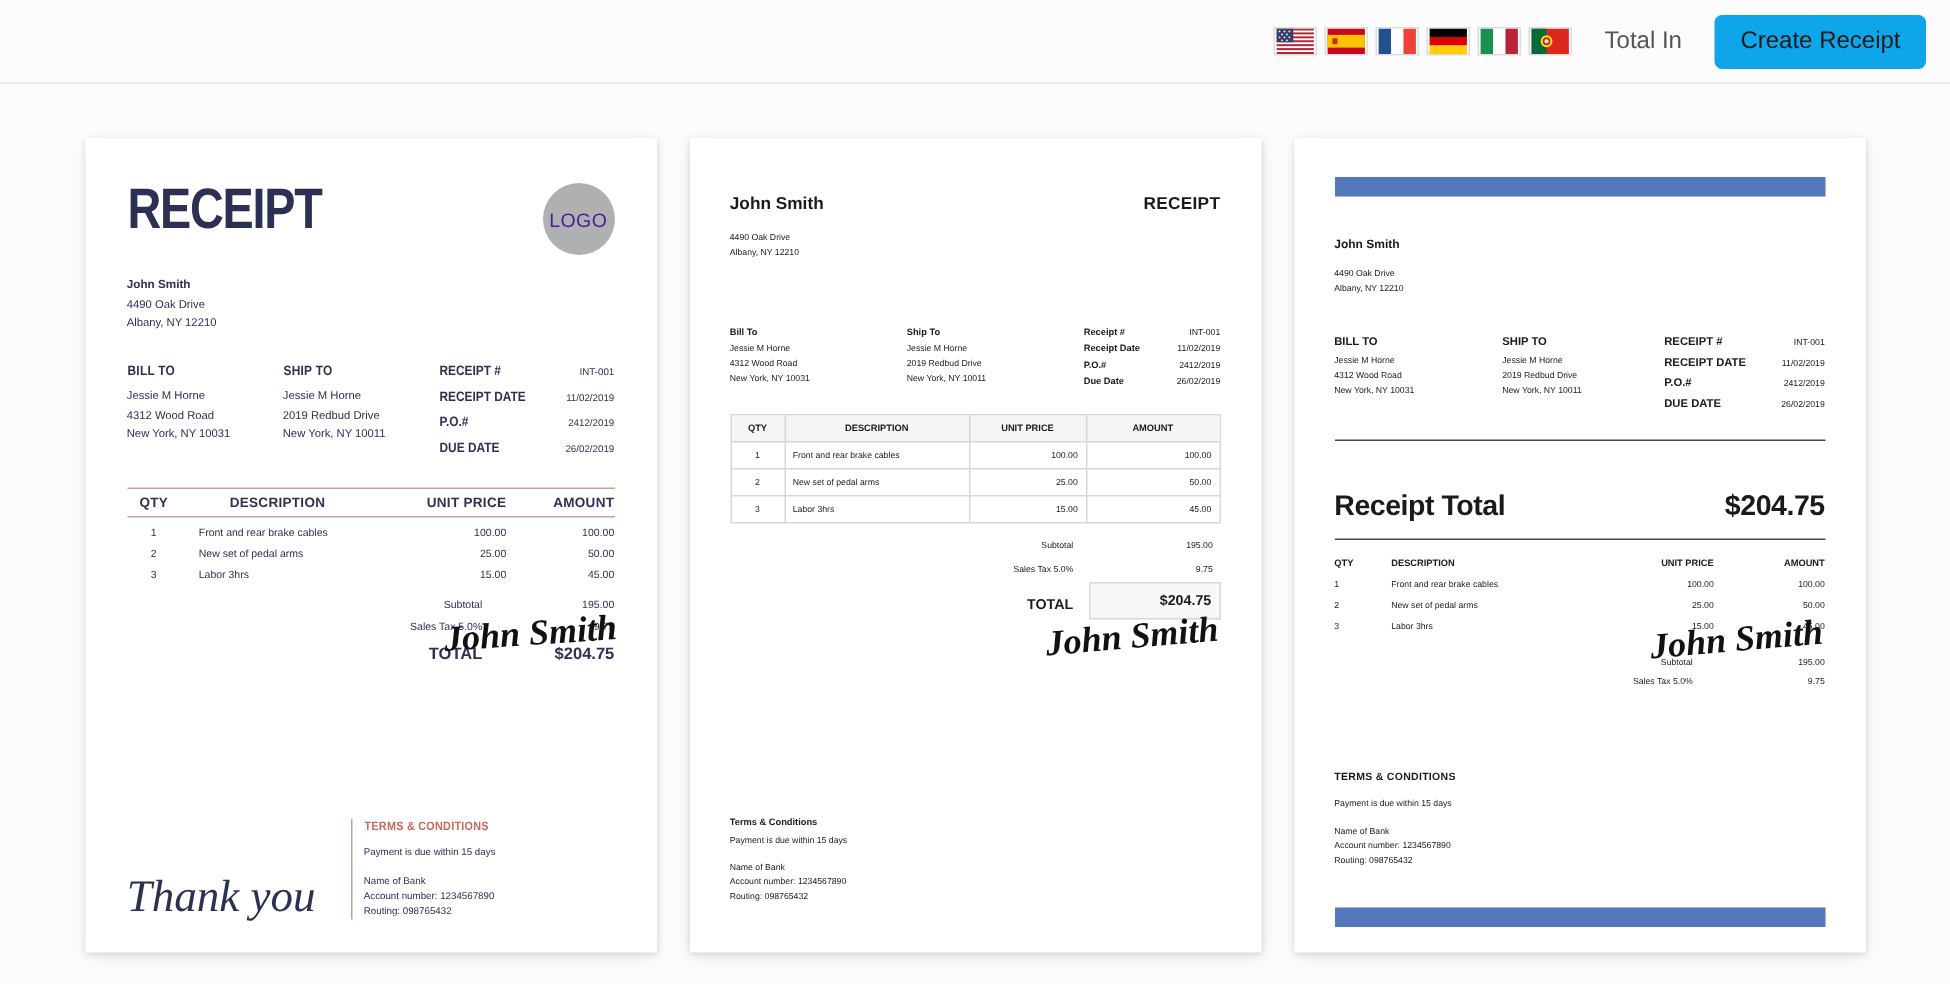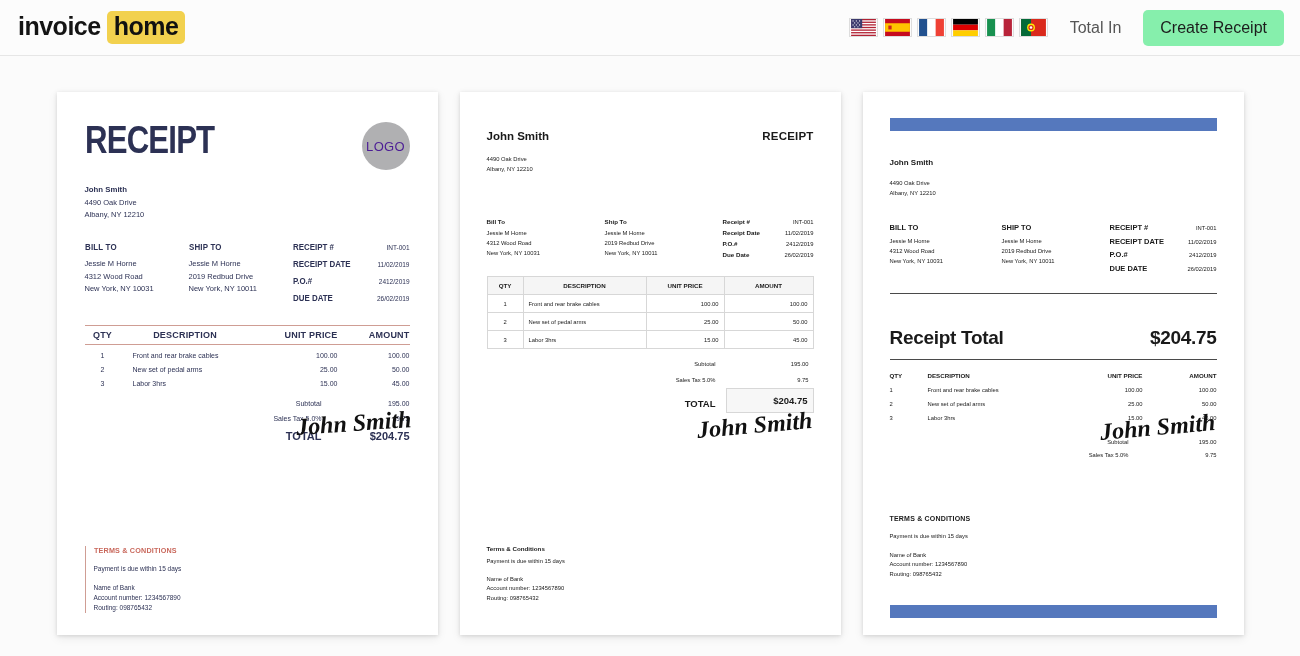--- a/index.html
+++ b/index.html
@@ -25,21 +25,21 @@
     padding: 1px 7px 3px 7px; margin-left: 6px; color: #111;
   }
   .header-right { margin-left: auto; display: flex; align-items: center; gap: 0; }
   .flags { display: flex; align-items: center; gap: 5px; margin-right: 22px; }
   .flag { width: 29px; height: 19px; display: block; border: 0.5px solid rgba(0,0,0,0.12); }
   .signin {
     font-size: 16px; color: #555; margin-right: 22px;
     text-decoration: none; cursor: pointer; white-space: nowrap;
   }
   .create-btn {
-    background: #86efac; color: #1c1c1c;
+    background: #0ea5e9; color: #1c1c1c;
     border: none; border-radius: 5px;
     font-size: 16px; font-family: "Liberation Sans", sans-serif;
     padding: 9px 17px; cursor: pointer; white-space: nowrap;
   }
 
   
   .gallery {
     display: flex; justify-content: center;
     gap: 22px; padding-top: 36px;
   }
@@ -225,24 +225,20 @@
   }
   .t3-footer { position: absolute; left: 27px; bottom: 56px; }
   .t3-terms-h { font-weight: bold; font-size: 7px; margin-bottom: 10px; letter-spacing: 0.2px; }
   .t3-footer p { font-size: 5.8px; line-height: 1.62; }
   .t3-footer .gap { margin-top: 9px; }
 </style>
 </head>
 <body>
 
 <div class="site-header">
-  <div class="logo">
-    <span>invoice</span>
-    <span class="word2">home</span>
-  </div>
 
   <div class="header-right">
     <div class="flags">
 
       <svg class="flag" viewBox="0 0 38 26">
         <rect width="38" height="26" fill="#fff"></rect>
         <g fill="#b22234">
           <rect y="0" width="38" height="2"></rect>
             <rect y="4" width="38" height="2"></rect>
           <rect y="8" width="38" height="2"></rect>
@@ -391,20 +387,21 @@
         </div>
         <div class="t1-trow grand">
           <span class="lbl">TOTAL</span>
           <span class="val">$204.75</span>
         </div>
       </div>
 
       <div class="t1-sign">John Smith</div>
 
       <div class="t1-footer">
+        <div class="t1-thank">Thank you</div>
         <div class="t1-terms">
           <div class="t1-terms-h">TERMS &amp; CONDITIONS</div>
           <p>Payment is due within 15 days</p>
           <p class="gap">Name of Bank</p>
           <p>Account number: 1234567890</p>
           <p>Routing: 098765432</p>
         </div>
       </div>
 
     </div>

